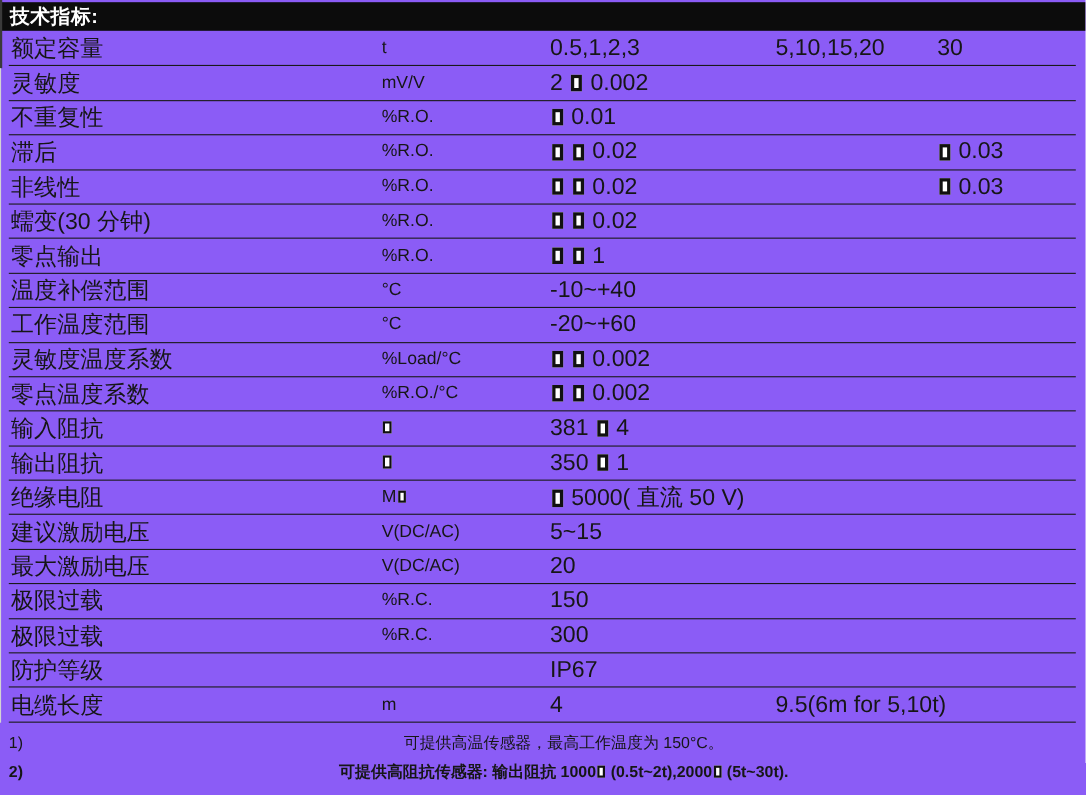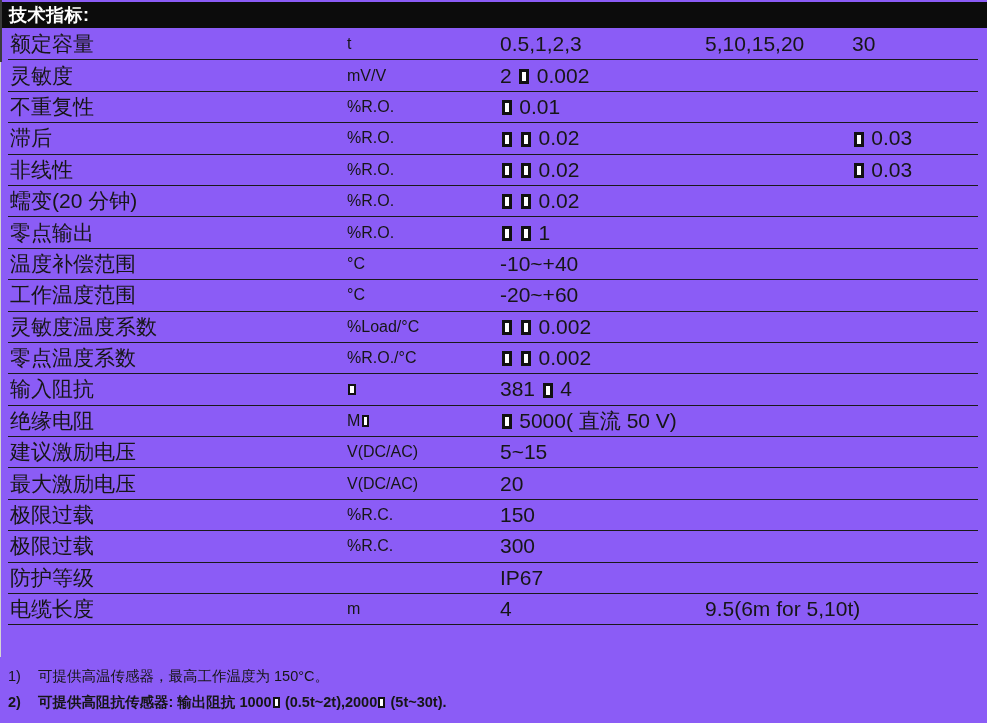--- a/index.html
+++ b/index.html
@@ -46,21 +46,21 @@
     vertical-align:-0.06em;
     background:#fff;
   }
   
   .footnotes{position:absolute;left:0;top:666px;width:987px;}
   .fn{
     display:flex;align-items:flex-start;
     height:26px;font-size:14.5px;line-height:20px;
   }
   .fn-num{width:30px;padding-left:8px;box-sizing:content-box;flex:0 0 auto;}
-  .fn-text{flex:1;}
+  .fn-text{flex:1;text-align:center;}
   .fn-bold{font-weight:bold;}
   
   .edge-top{position:absolute;left:0;top:0;width:2px;height:62px;background:#3a3a3a;}
   .edge-side{position:absolute;left:0;top:62px;width:1px;height:595px;background:#d4d4d4;}
 </style>
 </head>
 <body>
 
 <div class="page">
 
@@ -98,21 +98,21 @@
         <div class="c c-val"><span class="tofu"></span> 0.03</div>
       </div>
       <div class="row">
         <div class="c c-label">非线性</div>
         <div class="c c-unit">%R.O.</div>
         <div class="c c-val"><span class="tofu"></span> <span class="tofu"></span> 0.02</div>
         <div class="c c-val"></div>
         <div class="c c-val"><span class="tofu"></span> 0.03</div>
       </div>
       <div class="row">
-        <div class="c c-label">蠕变(20 分钟)</div>
+        <div class="c c-label">蠕变(30 分钟)</div>
         <div class="c c-unit">%R.O.</div>
         <div class="c c-val"><span class="tofu"></span> <span class="tofu"></span> 0.02</div>
         <div class="c c-val"></div>
         <div class="c c-val"></div>
       </div>
       <div class="row">
         <div class="c c-label">零点输出</div>
         <div class="c c-unit">%R.O.</div>
         <div class="c c-val"><span class="tofu"></span> <span class="tofu"></span> 1</div>
         <div class="c c-val"></div>
@@ -143,20 +143,27 @@
         <div class="c c-label">零点温度系数</div>
         <div class="c c-unit">%R.O./°C</div>
         <div class="c c-val"><span class="tofu"></span> <span class="tofu"></span> 0.002</div>
         <div class="c c-val"></div>
         <div class="c c-val"></div>
       </div>
       <div class="row">
         <div class="c c-label">输入阻抗</div>
         <div class="c c-unit"><span class="tofu"></span></div>
         <div class="c c-val">381 <span class="tofu"></span> 4</div>
+        <div class="c c-val"></div>
+        <div class="c c-val"></div>
+      </div>
+      <div class="row">
+        <div class="c c-label">输出阻抗</div>
+        <div class="c c-unit"><span class="tofu"></span></div>
+        <div class="c c-val">350 <span class="tofu"></span> 1</div>
         <div class="c c-val"></div>
         <div class="c c-val"></div>
       </div>
       <div class="row">
         <div class="c c-label">绝缘电阻</div>
         <div class="c c-unit">M<span class="tofu"></span></div>
         <div class="c c-val"><span class="tofu"></span> 5000( 直流 50 V)</div>
         <div class="c c-val"></div>
         <div class="c c-val"></div>
       </div>

